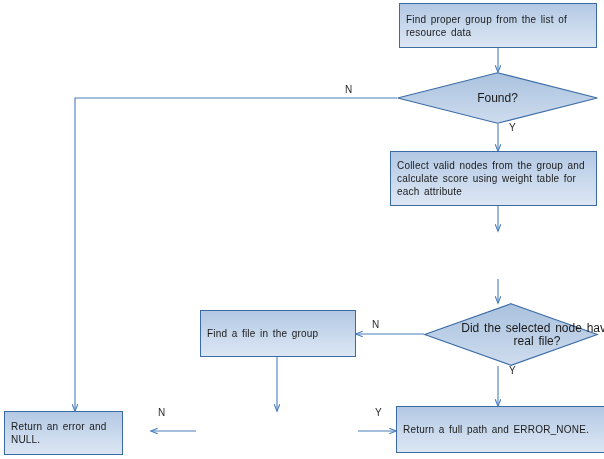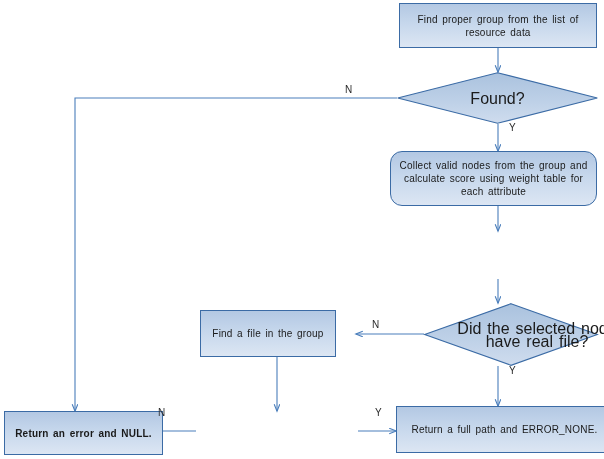--- a/index.html
+++ b/index.html
@@ -24,21 +24,20 @@
     width: 604px;
     height: 459px;
     pointer-events: none;
   }
   .node {
     position: absolute;
     box-sizing: border-box;
     display: flex;
     align-items: center;
     justify-content: center;
-    text-align: center;
     color: #1a1a1a;
     letter-spacing: 0.2px;
   }
   .proc {
     border: 1px solid #3b6ba5;
     background: linear-gradient(to bottom, #b3c8e3 0%, #c6d7ec 45%, #dce6f3 100%);
     font-size: 10px;
     line-height: 13px;
     padding: 2px 6px;
   }
@@ -59,21 +58,21 @@
   .dia-label {
     position: absolute;
     left: 0;
     top: 0;
     width: 100%;
     height: 100%;
     display: flex;
     align-items: center;
     justify-content: center;
     text-align: center;
-    font-size: 16px;
+    font-size: 12px;
     line-height: 13px;
     color: #1a1a1a;
     word-spacing: 1.5px;
     pointer-events: none;
   }
   .edge-label {
     position: absolute;
     font-size: 10px;
     color: #2b2b2b;
     line-height: 10px;
@@ -126,45 +125,45 @@
           <stop offset="0%" stop-color="#aac2de"></stop>
           <stop offset="55%" stop-color="#bdd0e7"></stop>
           <stop offset="100%" stop-color="#cfdcee"></stop>
         </linearGradient>
       </defs>
       <polygon points="100.5,0.7 200.3,26 100.5,51.3 0.7,26" fill="url(#dgrad1)" stroke="#3b6ba5" stroke-width="1.1"></polygon>
     </svg>
     <div class="dia-label">Found?</div>
   </div>
 
-  <div class="node proc" style="left:390px; top:151px; width:207px; height:55px;border-radius:12px;">
+  <div class="node proc" style="left:390px; top:151px; width:207px; height:55px;">
     <span>Collect valid nodes from the group and calculate score using weight table for each attribute</span>
   </div>
 
 
   <div class="dia-wrap" style="left:424px; top:303px; width:174px; height:63px;">
     <svg width="174" height="63" viewBox="0 0 174 63" xmlns="http://www.w3.org/2000/svg">
       <defs>
         <linearGradient id="dgrad2" x1="0" y1="0" x2="0" y2="1">
           <stop offset="0%" stop-color="#aac2de"></stop>
           <stop offset="55%" stop-color="#bdd0e7"></stop>
           <stop offset="100%" stop-color="#cfdcee"></stop>
         </linearGradient>
       </defs>
       <polygon points="87,0.7 173.3,31.5 87,62.3 0.7,31.5" fill="url(#dgrad2)" stroke="#3b6ba5" stroke-width="1.1"></polygon>
     </svg>
     <div class="dia-label" style="padding:0 26px;">Did the selected node have real file?</div>
   </div>
 
-  <div class="node proc" style="left:200px; top:310px; width:136px; height:47px;">
+  <div class="node proc" style="left:200px; top:310px; width:156px; height:47px;">
     <span>Find a file in the group</span>
   </div>
 
 
-  <div class="node proc" style="left:4px; top:411px; width:159px; height:44px;font-weight:bold;">
+  <div class="node proc" style="left:4px; top:411px; width:119px; height:44px;">
     <span>Return an error and NULL.</span>
   </div>
 
   <div class="node proc" style="left:396px; top:406px; width:217px; height:47px;">
     <span>Return a full path and ERROR_NONE.</span>
   </div>
 
   <div class="edge-label" style="left:345px; top:85px;">N</div>
   <div class="edge-label" style="left:509px; top:123px;">Y</div>
   <div class="edge-label" style="left:372px; top:320px;">N</div>

